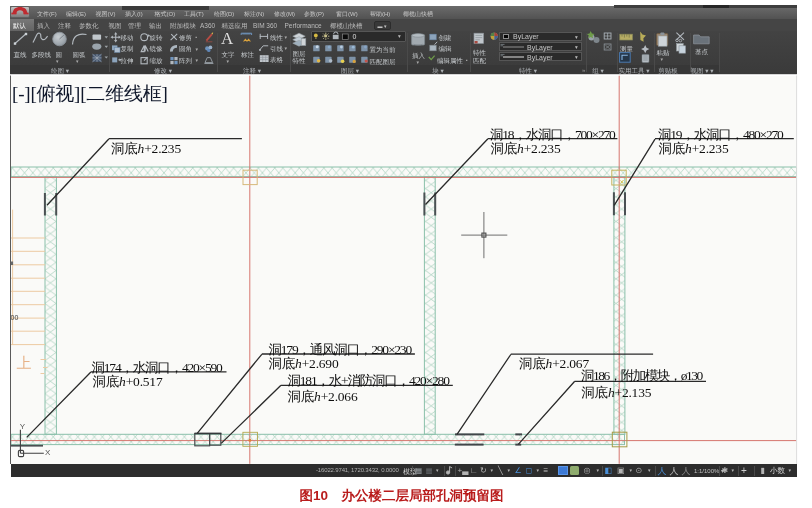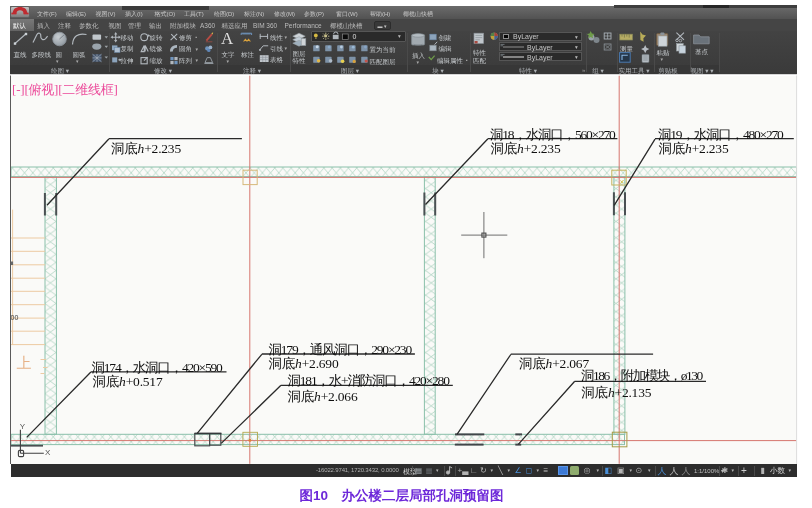--- a/index.html
+++ b/index.html
@@ -373,23 +373,23 @@
 <rect x="679" y="45.8" width="6.6" height="7.4" fill="#c8d4de" stroke="#8a9298" stroke-width="0.6"></rect>
 
 <path d="M693.6,35h5.4l1.6,1.8h8.6v7h-15.6z" fill="#6a727a" stroke="#8f979e" stroke-width="0.7"></path>
 </g>
 <g stroke="#b4b4b4" fill="none" stroke-width="1">
 <circle cx="448" cy="472.5" r="1.6" fill="#b4b4b4"></circle>
         <path d="M449.6,472.5V466.5l2.5,1.5"></path>
 </g>
 </svg>
 
-<span class="ann2" style="left:12px;top:80.5px;font-size:13px;color:#ec4899">[-][俯视][二维线框]</span>
+<span class="ann2" style="left:12px;top:80.5px;font-size:19px;color:#0f172a">[-][俯视][二维线框]</span>
 <span class="ann2" style="left:111px;top:140.3px">洞底<i>h</i>+2.235</span>
-<span class="ann1" style="left:490px;top:126px">洞18，水洞口，560×270</span>
+<span class="ann1" style="left:490px;top:126px">洞18，水洞口，700×270</span>
 <span class="ann2" style="left:490.5px;top:140.3px">洞底<i>h</i>+2.235</span>
 <span class="ann1" style="left:658px;top:126px">洞19，水洞口，480×270</span>
 <span class="ann2" style="left:658.5px;top:140.3px">洞底<i>h</i>+2.235</span>
 <span class="ann1" style="left:91.5px;top:358.9px">洞174，水洞口，420×590</span>
 <span class="ann2" style="left:92.5px;top:373.3px">洞底<i>h</i>+0.517</span>
 <span class="ann1" style="left:268.5px;top:340.6px">洞179，通风洞口，290×230</span>
 <span class="ann2" style="left:268.5px;top:355.2px">洞底<i>h</i>+2.690</span>
 <span class="ann1" style="left:287.5px;top:371.9px">洞181，水+消防洞口，420×280</span>
 <span class="ann2" style="left:287.5px;top:387.5px">洞底<i>h</i>+2.066</span>
 <span class="ann2" style="left:519px;top:355.2px">洞底<i>h</i>+2.067</span>
@@ -433,14 +433,14 @@
 <span class="sic" style="left:788.5px;top:467px;font-size:5px">▾</span>
 <div class="a" style="left:411.5px;top:465.5px;width:1px;height:10px;background:#4a4a4a"></div>
 <div class="a" style="left:443.5px;top:465.5px;width:1px;height:10px;background:#4a4a4a"></div>
 <div class="a" style="left:455px;top:465.5px;width:1px;height:10px;background:#4a4a4a"></div>
 <div class="a" style="left:601.5px;top:465.5px;width:1px;height:10px;background:#4a4a4a"></div>
 <div class="a" style="left:654.5px;top:465.5px;width:1px;height:10px;background:#4a4a4a"></div>
 <div class="a" style="left:718.5px;top:465.5px;width:1px;height:10px;background:#4a4a4a"></div>
 <div class="a" style="left:737.5px;top:465.5px;width:1px;height:10px;background:#4a4a4a"></div>
 <div class="a" style="left:754px;top:465.5px;width:1px;height:10px;background:#4a4a4a"></div>
 
-<div class="a" style="left:0;top:487px;width:803px;text-align:center;font-size:13.5px;font-weight:bold;color:#6d28d9;letter-spacing:0px">图10　办公楼二层局部孔洞预留图</div>
+<div class="a" style="left:0;top:487px;width:803px;text-align:center;font-size:13.5px;font-weight:bold;color:#b91c1c;letter-spacing:0px">图10　办公楼二层局部孔洞预留图</div>
 </div>
 
 </body></html>

